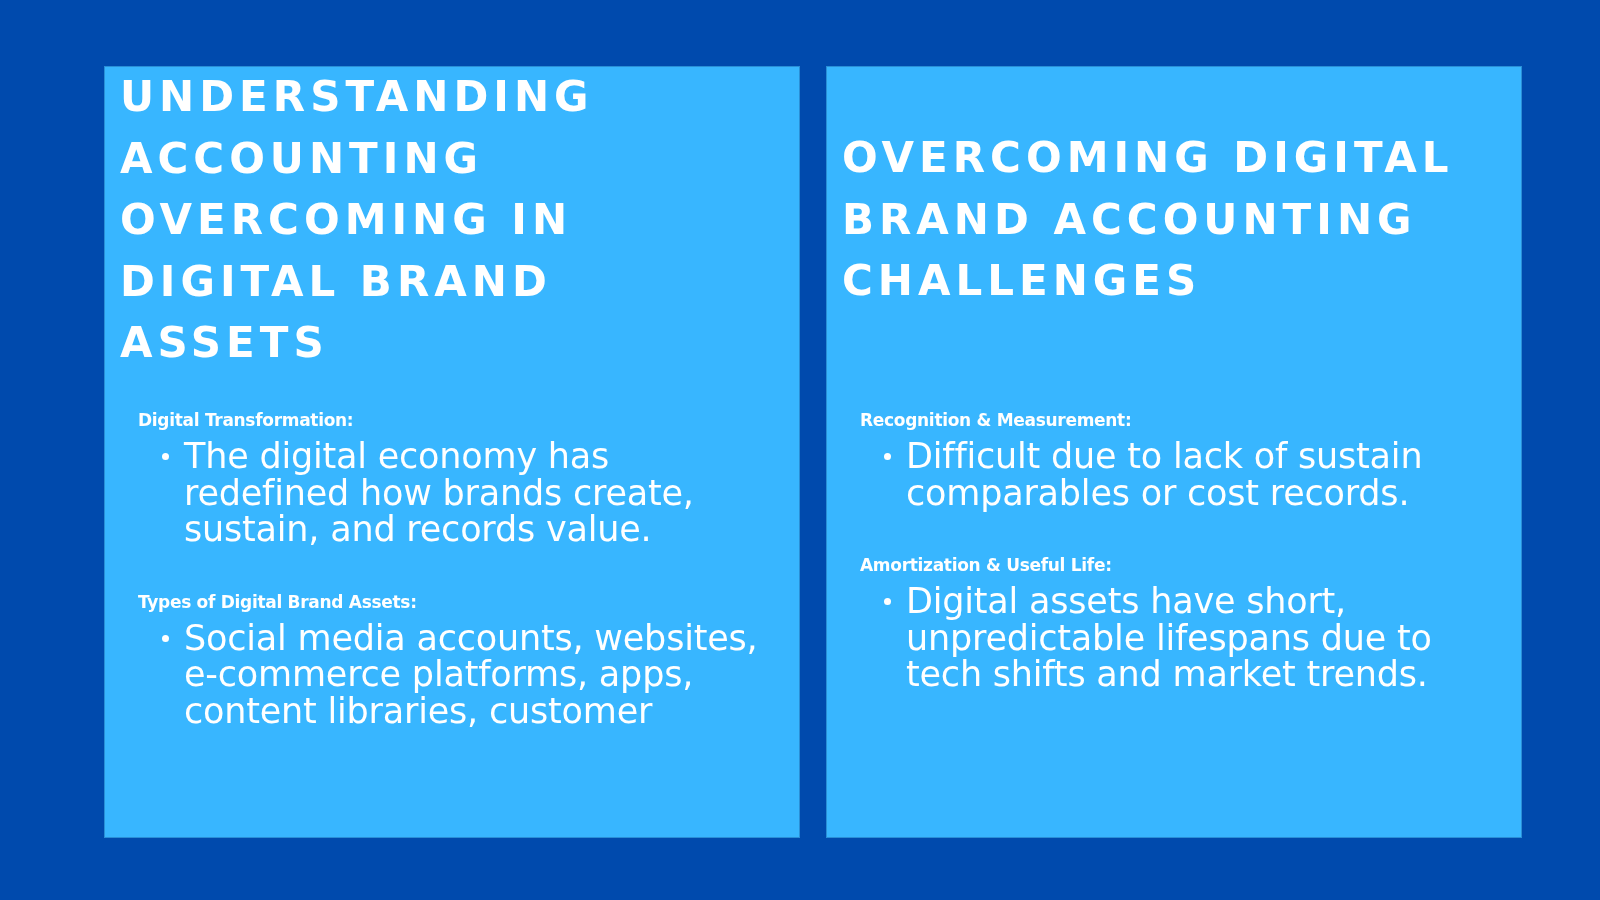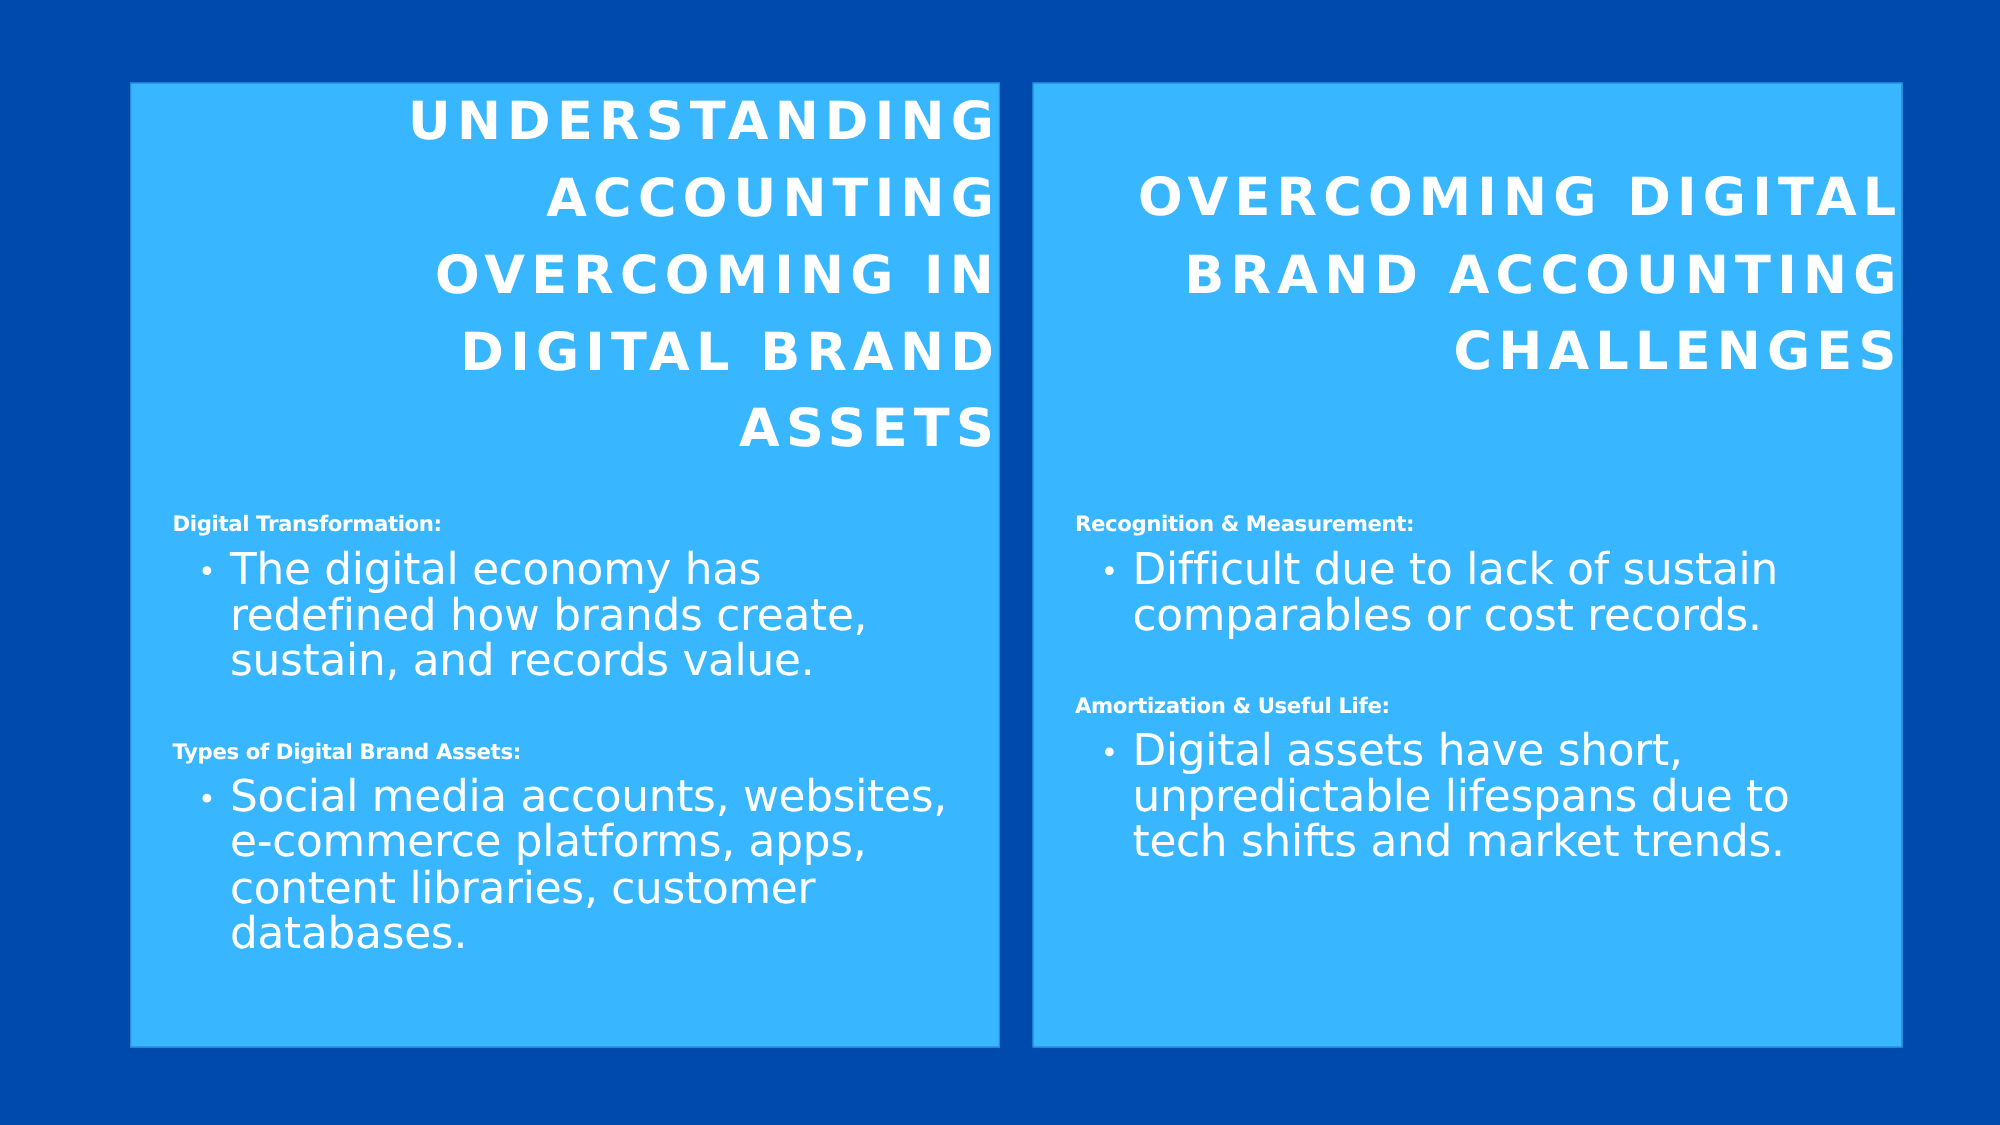--- a/index.html
+++ b/index.html
@@ -23,23 +23,23 @@
       width: 696px;
       height: 772px;
       background: #38B6FF;
       box-shadow: 0 0 0 1px #2a8fd6 inset;
       box-sizing: border-box;
     }
     .panel.left { left: 104px; }
     .panel.right { left: 826px; }
     .title {
       position: absolute;
-      left: 0;
+      left: 16px;
       width: 100%;
-      text-align: right;
+      text-align: left;
       color: #ffffff;
       font-family: "DejaVu Sans", sans-serif;
       font-weight: bold;
       font-size: 42px;
       letter-spacing: 5px;
       line-height: 61.5px;
       margin: 0;
     }
     .panel.left .title { top: 0px; }
     .panel.right .title { top: 61px; }
@@ -111,21 +111,20 @@
         </ul>
       </div>
       <div class="section">
         <p class="heading">Types of Digital Brand Assets:</p>
         <ul class="bullet-list">
           <li class="bullet-item">
             <span class="bullet-dot"></span>
             <span class="bullet-text">Social media accounts, websites,</span>
             <span class="bullet-text">e-commerce platforms, apps,</span>
             <span class="bullet-text">content libraries, customer</span>
-            <span class="bullet-text">databases.</span>
           </li>
         </ul>
       </div>
     </div>
   </div>
 
   <div class="panel right">
     <h1 class="title">
       <span>OVERCOMING DIGITAL</span><br>
       <span>BRAND ACCOUNTING</span><br>

